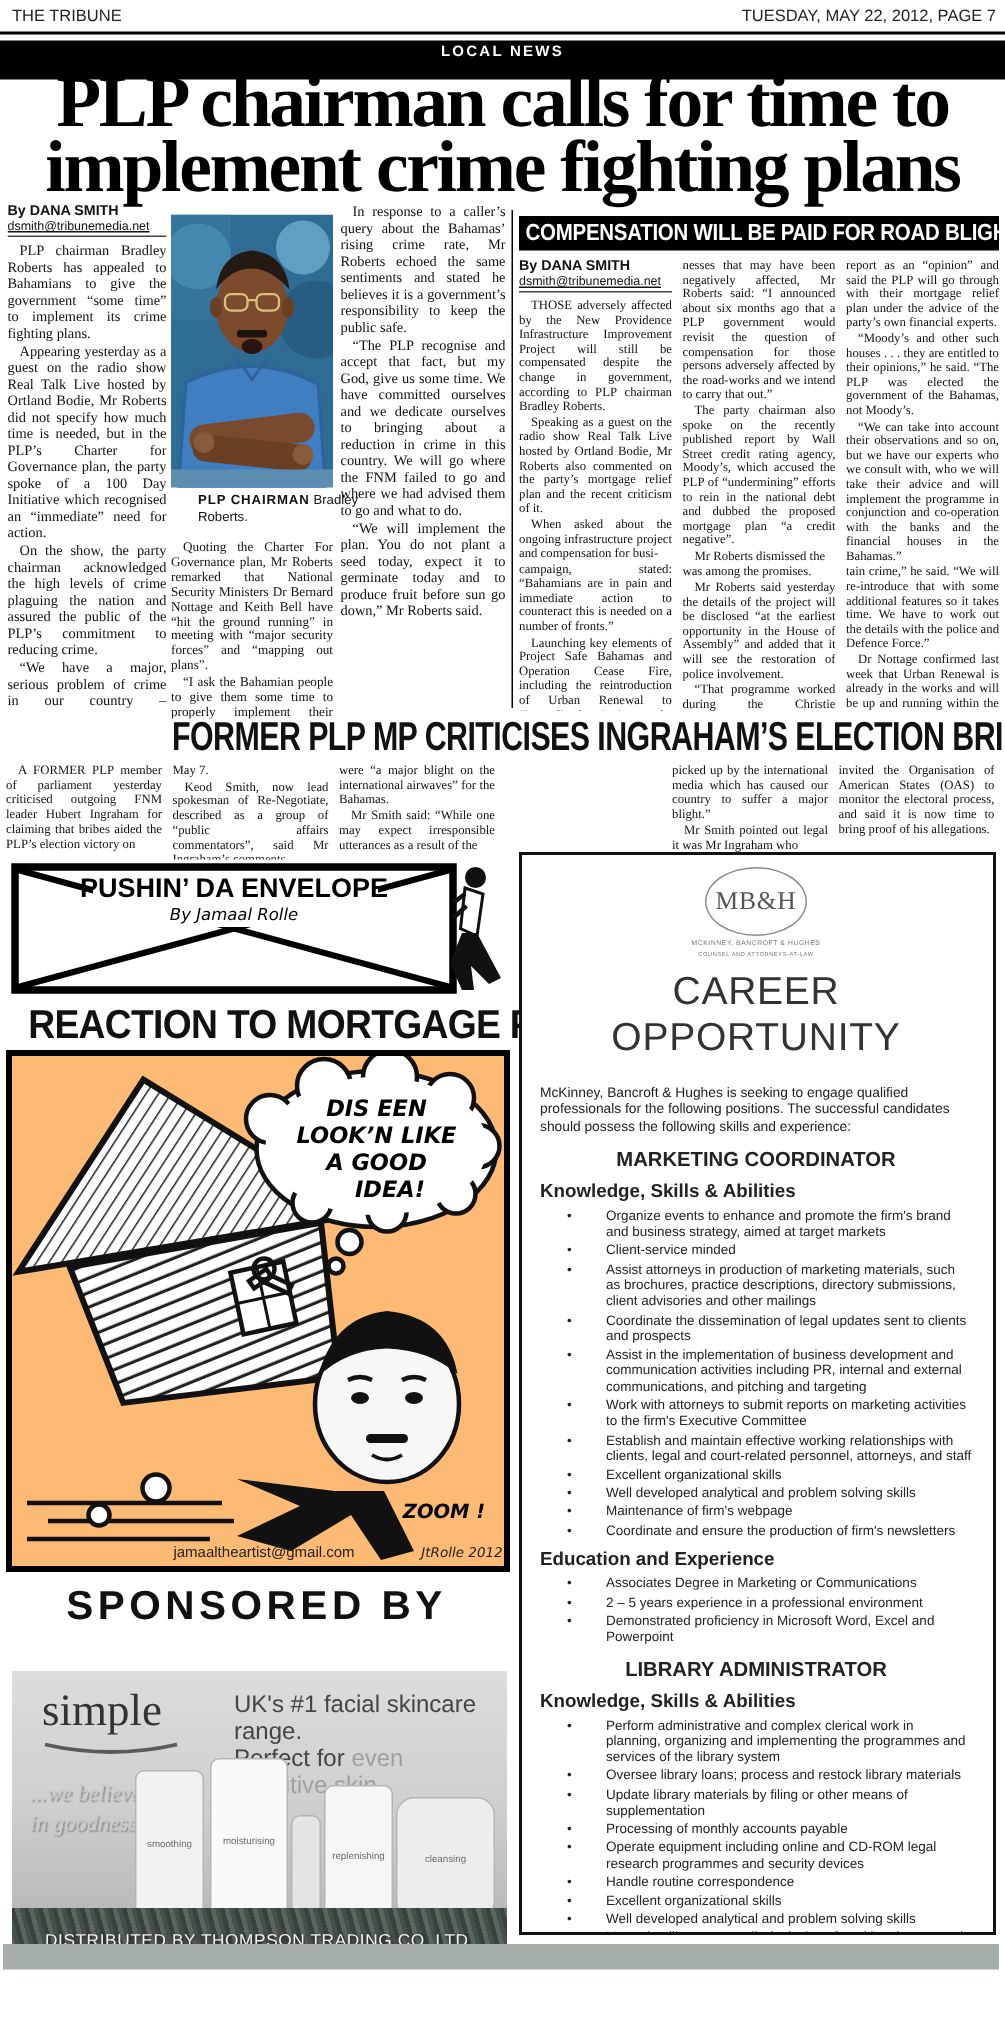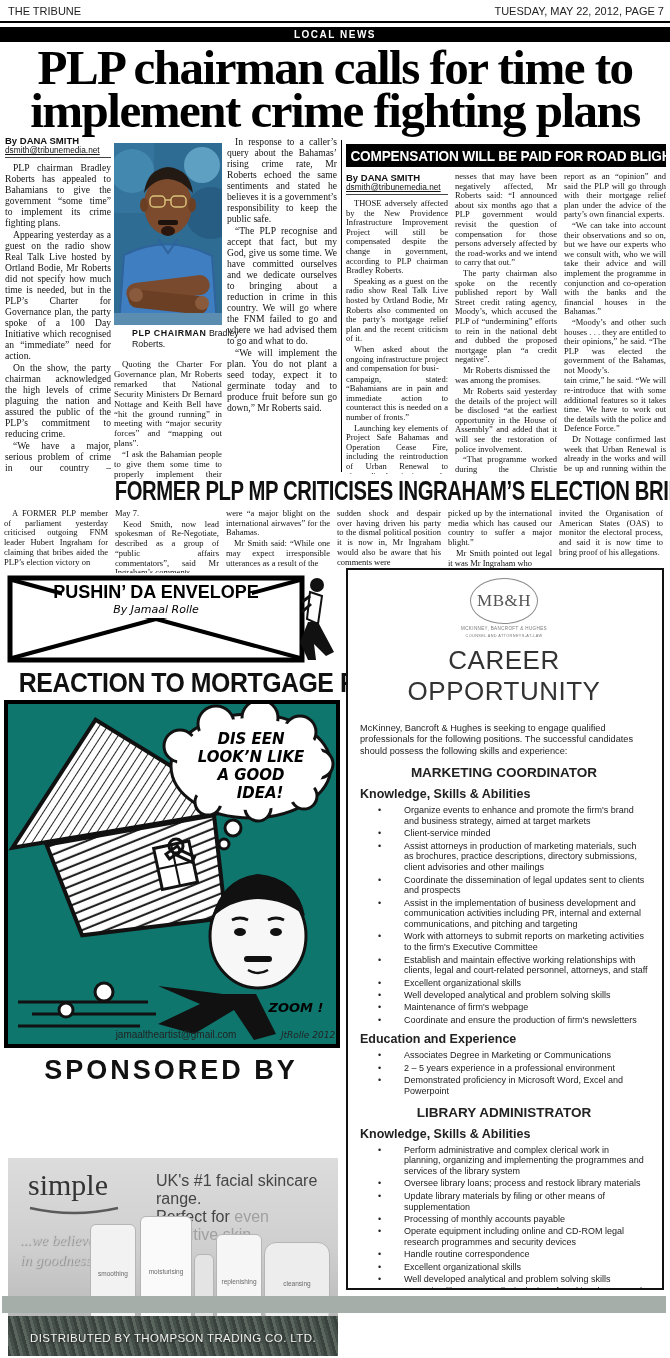--- a/index.html
+++ b/index.html
@@ -42,21 +42,21 @@
                font-weight:bold;color:#111;}
   .bigbar-head span{display:inline-block;transform:scaleX(.75);font-size:27px;letter-spacing:-.5px;}
   .reaction span{transform:scaleX(.92);font-size:27px;}
 
   .brib{font-size:8.5px;line-height:9.7px;}
 
   .sponsored{font-family:"Liberation Sans",sans-serif;font-weight:bold;font-size:27px;
              letter-spacing:3px;text-align:center;color:#111;}
 
   
-  .cartoon-box{border:4px solid #000;background:#0f766e;}
+  .cartoon-box{border:4px solid #000;background:#fdba74;}
 
   
   .career{border:2px solid #111;background:#fff;box-sizing:border-box;padding:8px 14px 6px 12px;
           font-family:"Liberation Sans",sans-serif;color:#222;overflow:hidden;}
   .mbh-oval{width:66px;height:44px;border:1px solid #8a8a8a;border-radius:50%;margin:0 auto;
             display:flex;align-items:center;justify-content:center;font-family:"Liberation Serif",serif;
             font-size:17px;color:#555;letter-spacing:.5px;}
   .mbh-firm{text-align:center;font-size:4.5px;color:#777;letter-spacing:.4px;line-height:5.5px;margin-top:2px;}
   .career-heading{text-align:center;font-size:26px;font-weight:400;letter-spacing:.5px;color:#333;margin:6px 0 4px;}
   .career-intro{font-size:9.2px;line-height:11.4px;margin:16px 0 6px;}
@@ -86,21 +86,21 @@
   .gray-bar{background:#a6aeaa;}
 </style>
 </head>
 <body>
 
 <div id="page">
 
   <div class="abs mast" style="left:8px;top:5px;">THE TRIBUNE</div>
   <div class="abs mast" style="right:6px;top:5px;">TUESDAY, MAY 22, 2012, PAGE 7</div>
   <div class="abs head-rule" style="left:0;top:21px;width:670px;"></div>
-  <div class="abs section-bar" style="left:0;top:27px;width:670px;height:15px;">LOCAL NEWS</div>
+  <div class="abs section-bar" style="left:0;top:27px;width:670px;height:26px;">LOCAL NEWS</div>
 
   <div class="abs headline" style="left:0;top:46px;">
     <div>PLP chairman calls for time to</div>
     <div>implement crime fighting plans</div>
   </div>
 
   <div class="col a1" style="left:5px;top:135px;width:106px;height:338px;">
     <div class="byline-block">
       <div class="byline">By DANA SMITH</div>
       <div class="bymail">dsmith@tribunemedia.net</div>
@@ -173,42 +173,39 @@
   <div class="col comp-txt" style="left:455px;top:172px;width:102px;height:302px;">
     <p class="noind">nesses that may have been negatively affected, Mr Roberts said: “I announced about six months ago that a PLP government would revisit the question of compensation for those persons adversely affected by the road-works and we intend to carry that out.”</p>
     <p>The party chairman also spoke on the recently published report by Wall Street credit rating agency, Moody’s, which accused the PLP of “undermining” efforts to rein in the national debt and dubbed the proposed mortgage plan “a credit negative”.</p>
     <p>Mr Roberts dismissed the</p>
     <p class="noind">was among the promises.</p>
     <p>Mr Roberts said yesterday the details of the project will be disclosed “at the earliest opportunity in the House of Assembly” and added that it will see the restoration of police involvement.</p>
     <p>“That programme worked during the Christie administration time and it was able to put a lid on crime and con-</p>
   </div>
   <div class="col comp-txt" style="left:564px;top:172px;width:102px;height:302px;">
     <p class="noind">report as an “opinion” and said the PLP will go through with their mortgage relief plan under the advice of the party’s own financial experts.</p>
+    <p>“Moody’s and other such houses . . . they are entitled to their opinions,” he said. “The PLP was elected the government of the Bahamas, not Moody’s.</p>
     <p>“We can take into account their observations and so on, but we have our experts who we consult with, who we will take their advice and will implement the programme in conjunction and co-operation with the banks and the financial houses in the Bahamas.”</p>
-    <p>“Moody’s and other such houses . . . they are entitled to their opinions,” he said. “The PLP was elected the government of the Bahamas, not Moody’s.</p>
     <p class="noind">tain crime,” he said. “We will re-introduce that with some additional features so it takes time. We have to work out the details with the police and Defence Force.”</p>
     <p>Dr Nottage confirmed last week that Urban Renewal is already in the works and will be up and running within the next two weeks under the leadership of Mr Bell.</p>
   </div>
 
   <div class="abs bigbar-head" style="left:0;top:476px;width:670px;">
     <span>FORMER PLP MP CRITICISES INGRAHAM’S ELECTION BRIBERY CLAIMS</span>
   </div>
   <div class="col brib" style="left:4px;top:509px;width:104px;height:64px;">
     <p>A FORMER PLP member of parliament yesterday criticised outgoing FNM leader Hubert Ingraham for claiming that bribes aided the PLP’s election victory on</p>
   </div>
   <div class="col brib" style="left:115px;top:509px;width:104px;height:64px;">
     <p class="noind">May 7.</p>
     <p>Keod Smith, now lead spokesman of Re-Negotiate, described as a group of “public affairs commentators”, said Mr Ingraham’s comments</p>
   </div>
   <div class="col brib" style="left:226px;top:509px;width:104px;height:64px;">
     <p class="noind">were “a major blight on the international airwaves” for the Bahamas.</p>
     <p>Mr Smith said: “While one may expect irresponsible utterances as a result of the</p>
-  </div>
-  <div class="col brib" style="left:337px;top:509px;width:104px;height:64px;">
-    <p class="noind">sudden shock and despair over having driven his party to the dismal political position it is now in, Mr Ingraham would also be aware that his comments were</p>
   </div>
   <div class="col brib" style="left:448px;top:509px;width:104px;height:64px;">
     <p class="noind">picked up by the international media which has caused our country to suffer a major blight.”</p>
     <p>Mr Smith pointed out legal it was Mr Ingraham who</p>
   </div>
   <div class="col brib" style="left:559px;top:509px;width:104px;height:64px;">
     <p class="noind">invited the Organisation of American States (OAS) to monitor the electoral process, and said it is now time to bring proof of his allegations.</p>
   </div>
 
   <div class="abs" style="left:4px;top:572px;width:334px;height:94px;">
@@ -290,21 +287,21 @@
         <circle cx="58" cy="306" r="7" fill="#fff" stroke="#111" stroke-width="3"></circle>
       </g>
       <text x="288" y="308" text-anchor="middle" font-family="DejaVu Sans, sans-serif" font-weight="bold" font-style="italic" font-size="13">ZOOM !</text>
       <text x="168" y="334" text-anchor="middle" font-family="Liberation Sans, sans-serif" font-size="10" fill="#222">jamaaltheartist@gmail.com</text>
       <text x="300" y="334" text-anchor="middle" font-family="DejaVu Sans, sans-serif" font-style="italic" font-size="9" fill="#222">JtRolle 2012</text>
     </svg>
   </div>
 
   <div class="abs sponsored" style="left:4px;top:1055px;width:334px;">SPONSORED BY</div>
 
-  <div class="abs simple-ad" style="left:8px;top:1158px;width:330px;height:198px;">
+  <div class="abs simple-ad" style="left:8px;top:1114px;width:330px;height:198px;">
     <div class="abs" style="left:20px;top:10px;">
       <div class="simple-logo">simple</div>
       <svg width="92" height="10" viewBox="0 0 92 10">
         <path d="M2,2 Q46,12 90,2" fill="none" stroke="#5a5a5a" stroke-width="2.5"></path>
       </svg>
     </div>
     <div class="abs" style="left:148px;top:14px;width:176px;">
       <div class="simple-tag1">UK's #1 facial skincare range.</div>
       <div class="simple-tag2"><span>Perfect for </span><span class="em">even sensitive skin.</span></div>
     </div>

